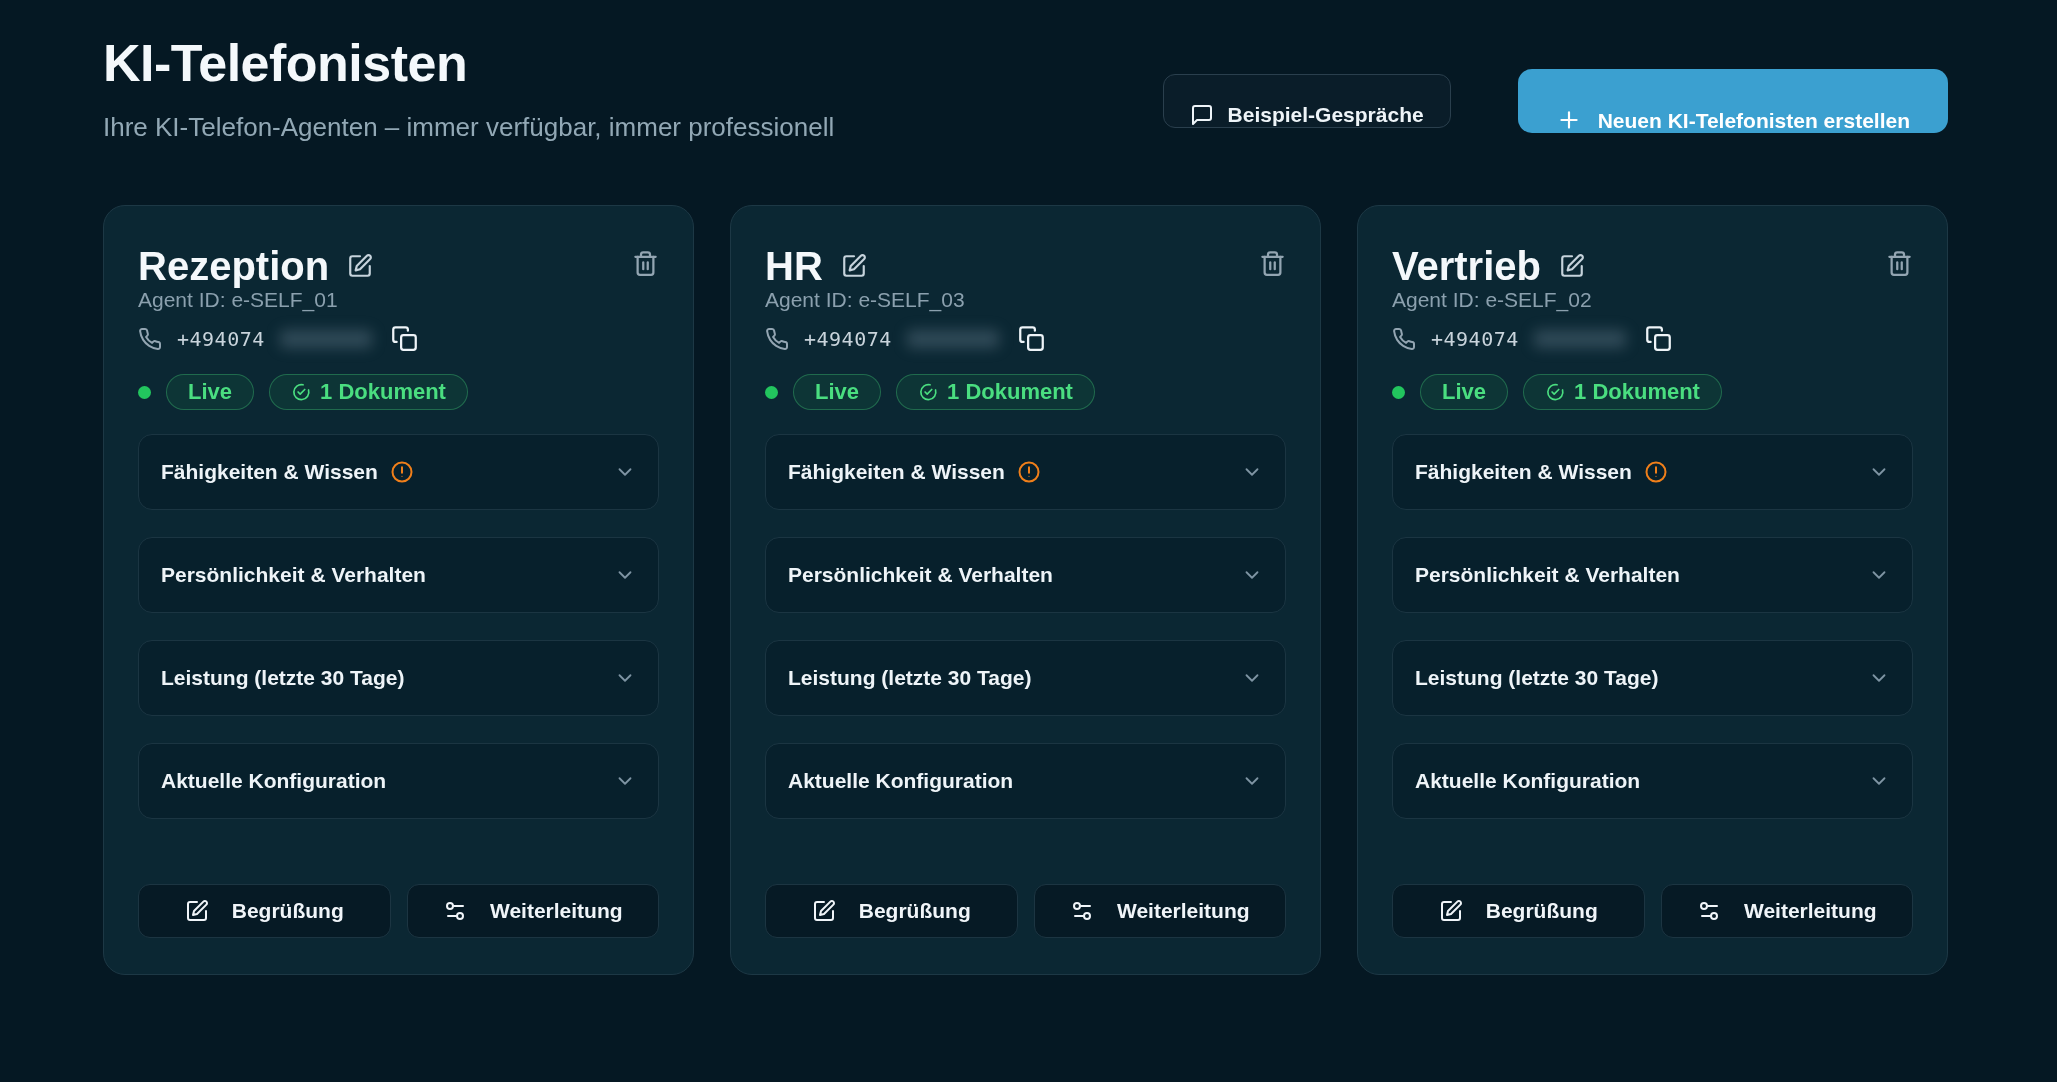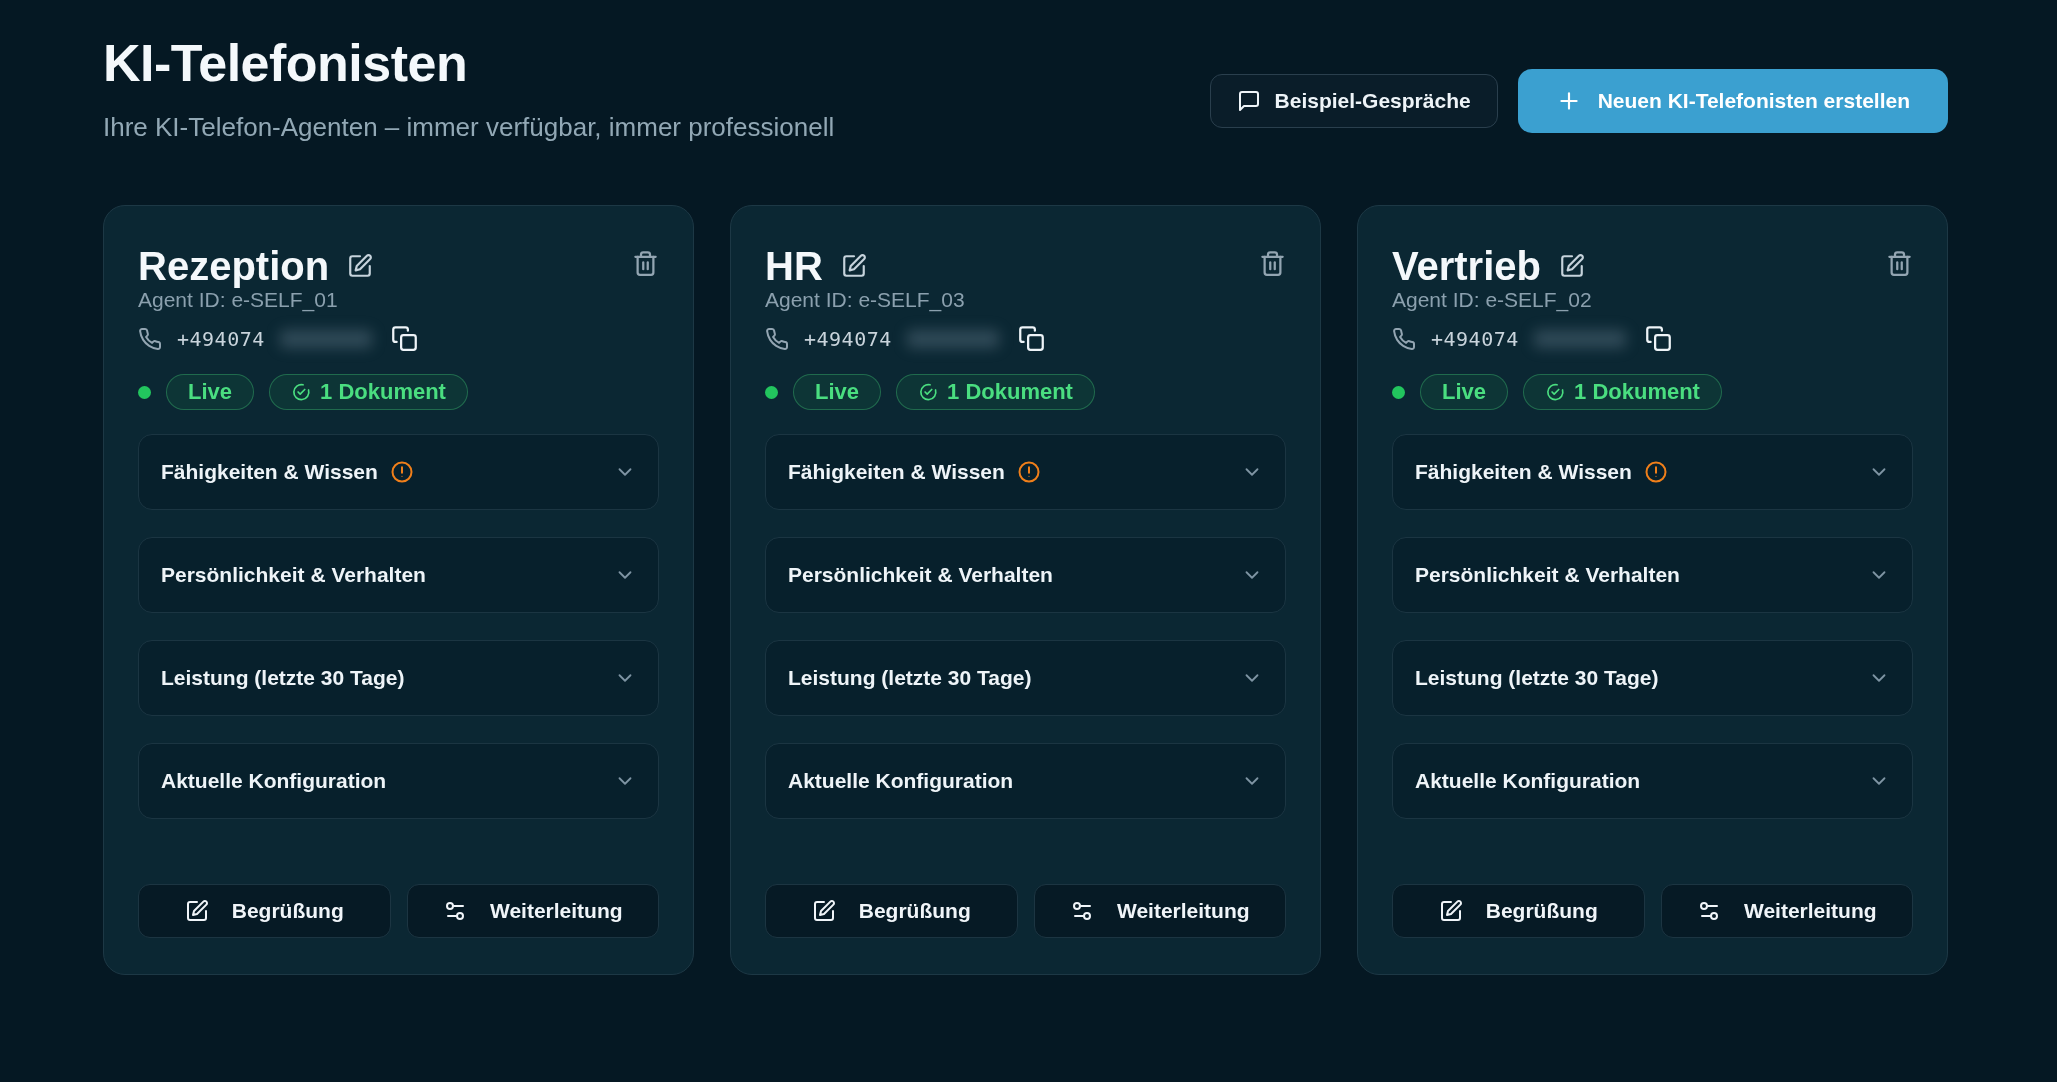--- a/index.html
+++ b/index.html
@@ -19,32 +19,32 @@
   .page-title {
     margin: 0; font-size: 52px; font-weight: 700;
     color: #f4f8fb; letter-spacing: -0.5px; line-height: 1.15;
   }
   .page-subtitle { margin-top: 18px; font-size: 26px; color: #92a8b5; }
 
   .header-actions {
     position: absolute; top: 68px; right: 109px;
     display: flex; align-items: center; gap: 20px; height: 66px;
   }
-  .btn { display: inline-flex; align-items: center; cursor: pointer; font-family: inherit; }
+  .btn { display: inline-flex; align-items: flex-end; cursor: pointer; font-family: inherit; }
   .btn-outline {
     height: 54px; padding: 0 26px; gap: 14px;
     background: #0a1d29; color: #eef4f8;
     border: 1.5px solid #2a3f4d; border-radius: 12px;
     font-size: 21px; font-weight: 600;
   }
   .btn-primary {
     height: 64px; padding: 0 38px; gap: 16px;
     background: #3ba0d0; color: #ffffff;
     border: none; border-radius: 14px;
-    font-size: 21px; font-weight: 600;
+    font-size: 21px; font-weight: 600; margin-left: 47px;
   }
 
   
   .cards-row {
     position: absolute; left: 103px; top: 205px;
     display: flex; gap: 36px;
   }
   .card {
     width: 591px; height: 770px;
     padding: 38px 34px 36px;

